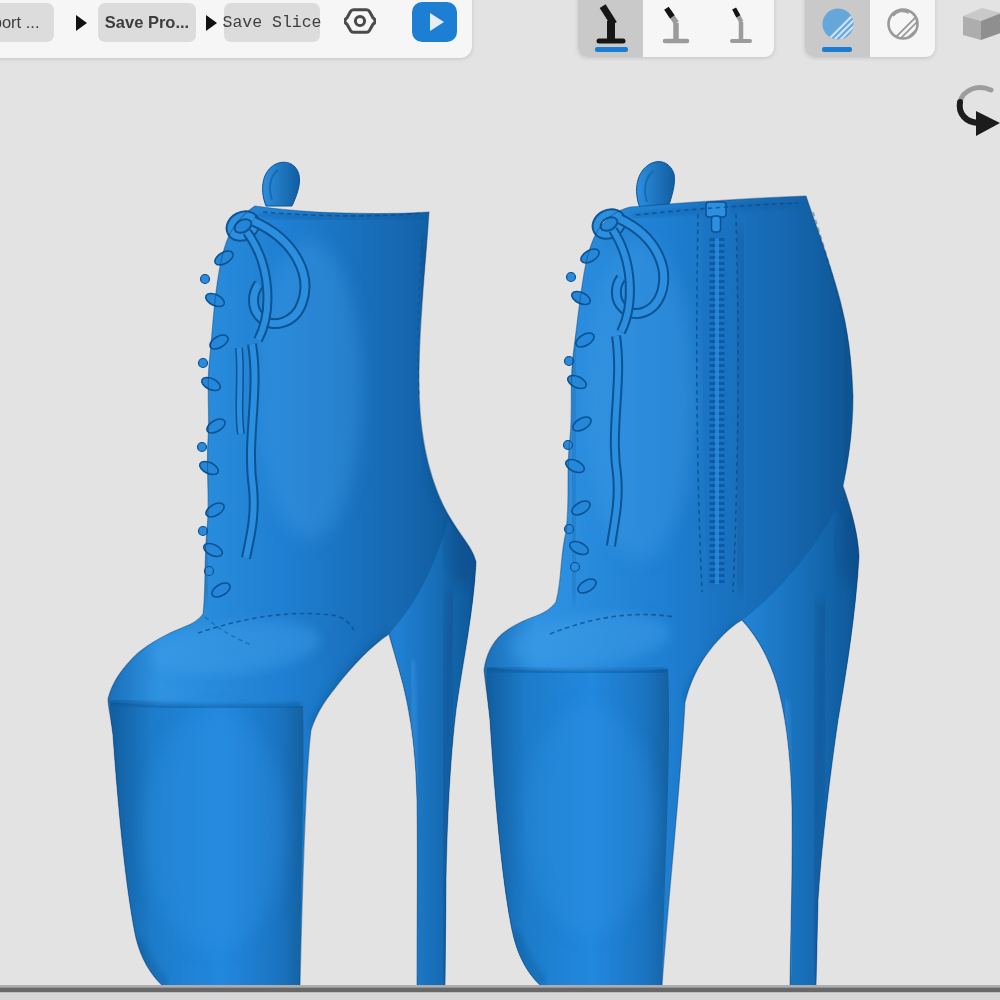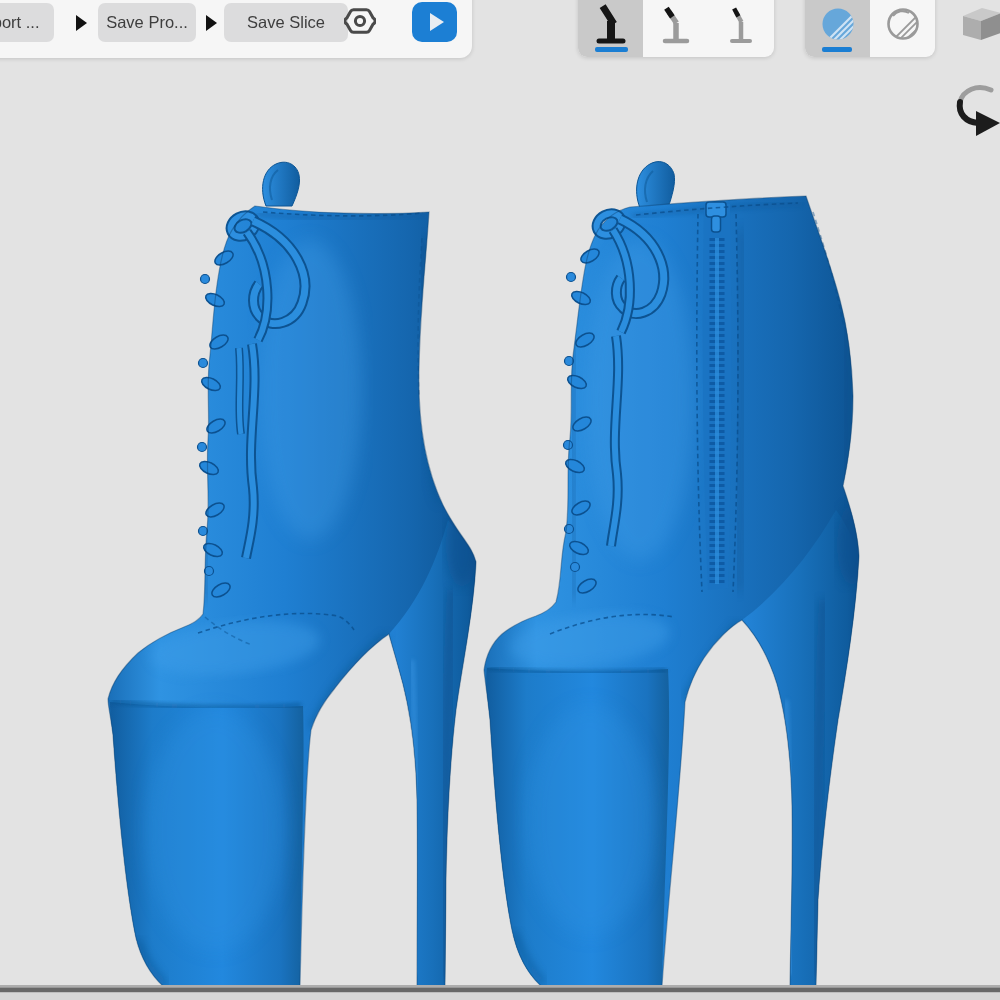--- a/index.html
+++ b/index.html
@@ -247,23 +247,23 @@
   <g>
     <rect x="0" y="985" width="1000" height="2.5" fill="#adadad"></rect>
     <rect x="0" y="987.5" width="1000" height="5" fill="#686868"></rect>
     <rect x="0" y="992.5" width="1000" height="7.5" fill="#d7d7d7"></rect>
   </g>
 </svg>
 
 <div class="panel" id="file-panel">
   <div class="tbtn" style="left:-8px;width:84px;">xport ...</div>
   <div class="sep" style="left:98px;"></div>
-  <div class="tbtn" style="left:120px;width:98px;">Save Pro...</div>
+  <div class="tbtn" style="left:120px;width:98px;font-weight:bold;">Save Pro...</div>
   <div class="sep" style="left:228px;"></div>
-  <div class="tbtn" style="left:246px;width:124px;">Save Slice</div>
+  <div class="tbtn" style="left:246px;width:96px;font-family:Liberation Mono, monospace;">Save Slice</div>
   <div id="gear-wrap">
     <svg width="32" height="32" viewBox="-16 -16 32 32">
       <path d="M-6.5,-11.3 L6.5,-11.3 A3.5,3.5 0 0 1 9.5,-9.5 L13,-3.2 A3.5,3.5 0 0 1 13,3.2
                L9.5,9.5 A3.5,3.5 0 0 1 6.5,11.3 L-6.5,11.3 A3.5,3.5 0 0 1 -9.5,9.5
                L-13,3.2 A3.5,3.5 0 0 1 -13,-3.2 L-9.5,-9.5 A3.5,3.5 0 0 1 -6.5,-11.3 Z" fill="none" stroke="#4a4a4a" stroke-width="3"></path>
       <circle cx="0" cy="0" r="4.6" fill="none" stroke="#4a4a4a" stroke-width="3"></circle>
     </svg>
   </div>
   <div id="play-btn">
     <div class="tri"></div>

